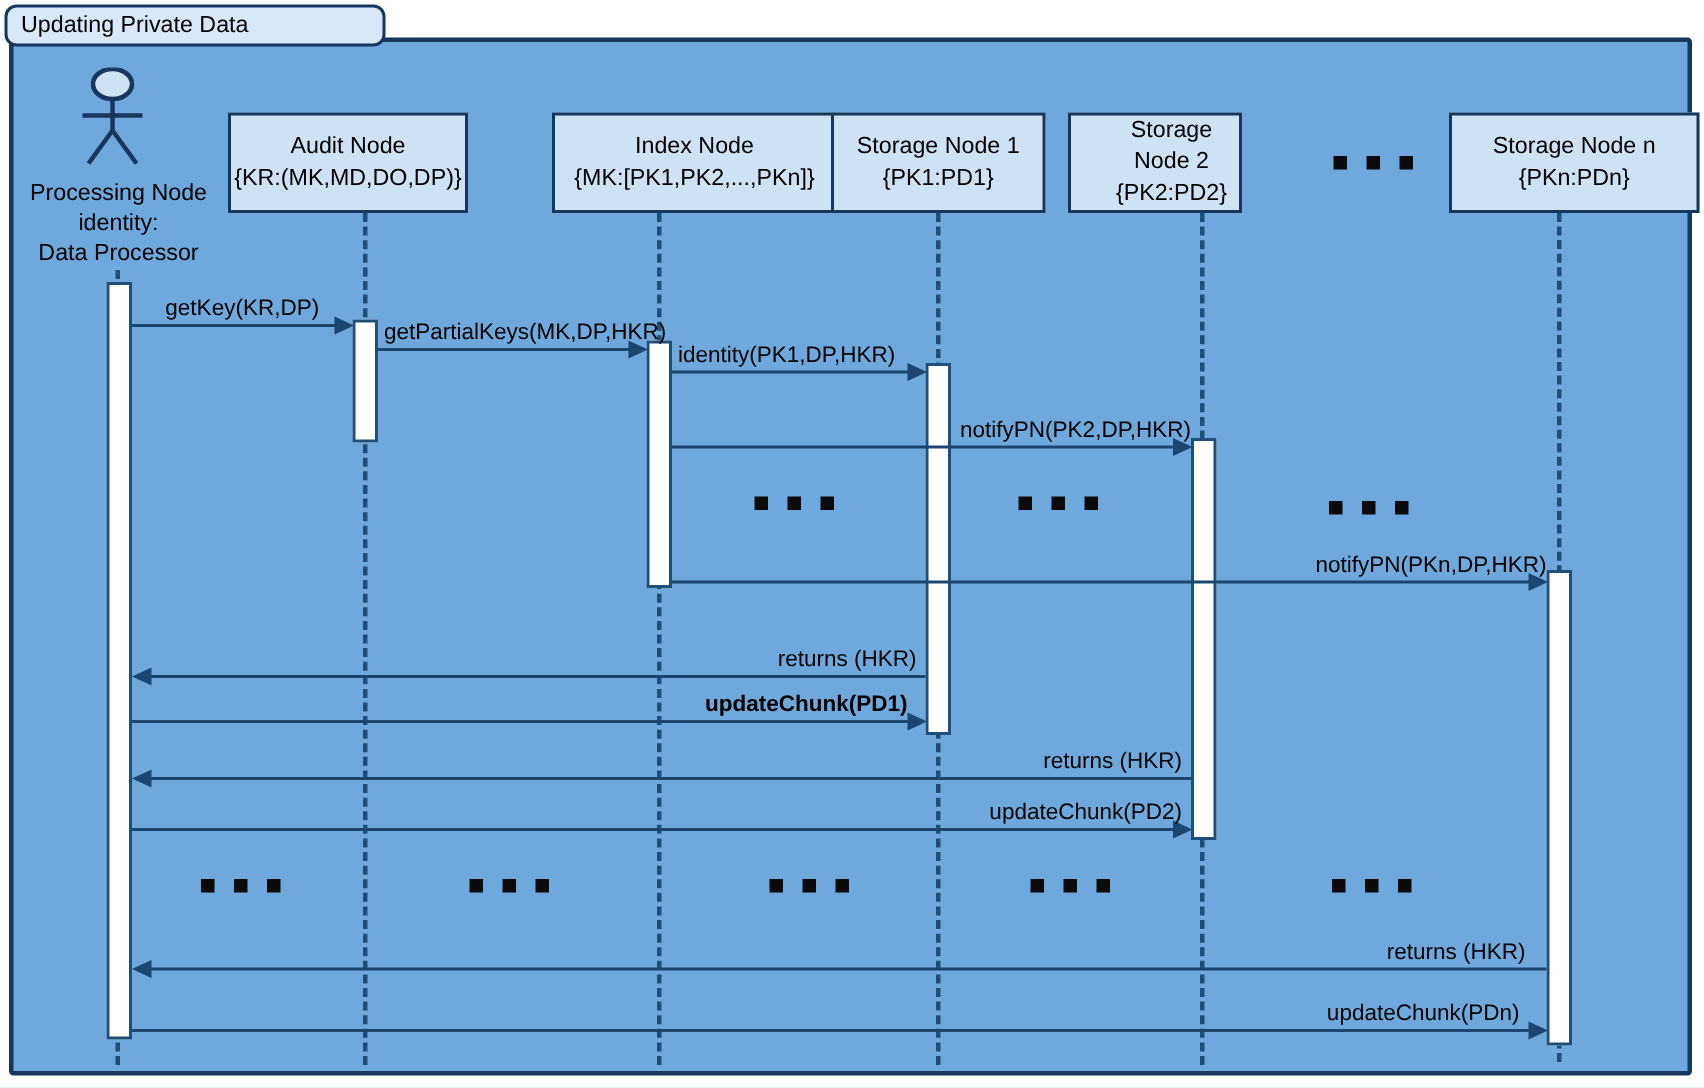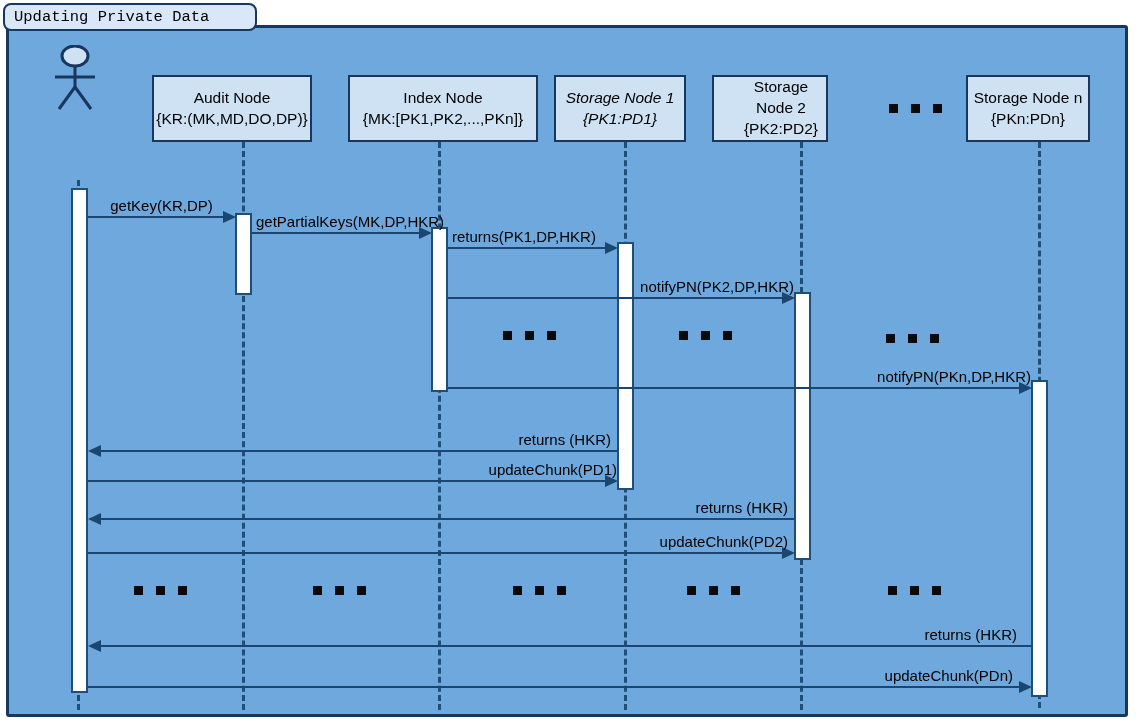--- a/index.html
+++ b/index.html
@@ -7,21 +7,21 @@
     position:relative;width:1136px;height:725px;background:#ffffff;
     font-family:"Liberation Sans",sans-serif;color:#000;overflow:hidden;
   }
   .frame{
     position:absolute;left:6px;top:25px;width:1122px;height:692px;
     background:#6fa8dc;border:3px solid #17375e;border-radius:3px;box-sizing:border-box;
   }
   .tab{
     position:absolute;left:3px;top:3px;width:254px;height:28px;
     background:#d9e8f8;border:2.5px solid #17375e;border-radius:8px;box-sizing:border-box;
-    display:flex;align-items:center;padding-left:9px;font-size:15.5px;z-index:7;font-family:Liberation Mono, monospace;
+    display:flex;align-items:center;padding-left:9px;font-size:15.5px;z-index:7;
   }
   .node{
     position:absolute;top:75px;height:67px;background:#cfe2f3;
     border:2.5px solid #17375e;box-sizing:border-box;z-index:2;
     display:flex;flex-direction:column;align-items:center;justify-content:center;
     text-align:center;font-size:15.5px;line-height:1.35;
   }
   .life{position:absolute;width:0;border-left:3px dashed #1f4e79;z-index:1;}
   .act{
     position:absolute;width:17px;background:#ffffff;
@@ -71,38 +71,43 @@
   <div class="life" style="left:1038px;top:142px;height:566px;"></div>
 
   <svg class="actor-svg" width="58" height="68" viewBox="0 0 58 68">
     <ellipse cx="29" cy="11" rx="13" ry="10" fill="#cfe2f3" stroke="#17375e" stroke-width="3"></ellipse>
     <line x1="29" y1="21" x2="29" y2="42" stroke="#17375e" stroke-width="3"></line>
     <line x1="9" y1="32" x2="49" y2="32" stroke="#17375e" stroke-width="3"></line>
     <line x1="29" y1="42" x2="13" y2="64" stroke="#17375e" stroke-width="3"></line>
     <line x1="29" y1="42" x2="45" y2="64" stroke="#17375e" stroke-width="3"></line>
   </svg>
 
+  <div class="actor-label">
+    <div>Processing Node</div>
+    <div>identity:</div>
+    <div>Data Processor</div>
+  </div>
 
   <div class="node" style="left:152px;width:160px;">
     <span>Audit Node</span>
     <span>{KR:(MK,MD,DO,DP)}</span>
   </div>
-  <div class="node" style="left:348px;width:190px;">
+  <div class="node" style="left:368px;width:190px;">
     <span>Index Node</span>
     <span>{MK:[PK1,PK2,...,PKn]}</span>
   </div>
-  <div class="node" style="left:554px;width:132px;font-style:italic;">
+  <div class="node" style="left:554px;width:143px;">
     <span>Storage Node 1</span>
     <span>{PK1:PD1}</span>
   </div>
   <div class="node" style="left:712px;width:116px;padding-left:22px;">
     <span>Storage Node 2</span>
     <span>{PK2:PD2}</span>
   </div>
-  <div class="node" style="left:966px;width:124px;">
+  <div class="node" style="left:966px;width:167px;">
     <span>Storage Node n</span>
     <span>{PKn:PDn}</span>
   </div>
 
   <div class="dots" style="left:889px;top:104px;">
       <i></i>
       <i></i>
       <i></i>
     </div>
 
@@ -121,21 +126,21 @@
 
   <div class="msg" style="left:252px;top:233px;width:179px;">
     <div class="shaft"></div>
     <div class="arr-r"></div>
     <div class="lbl lbl-l">getPartialKeys(MK,DP,HKR)</div>
   </div>
 
   <div class="msg" style="left:448px;top:248px;width:169px;">
     <div class="shaft"></div>
     <div class="arr-r"></div>
-    <div class="lbl lbl-l">returns(PK1,DP,HKR)</div>
+    <div class="lbl lbl-l">identity(PK1,DP,HKR)</div>
   </div>
 
   <div class="msg" style="left:448px;top:298px;width:346px;">
     <div class="shaft"></div>
     <div class="arr-r"></div>
     <div class="lbl lbl-r" style="right:0;">notifyPN(PK2,DP,HKR)</div>
   </div>
 
   <div class="msg" style="left:448px;top:388px;width:583px;">
     <div class="shaft"></div>
@@ -145,21 +150,21 @@
 
   <div class="msg to-left" style="left:89px;top:451px;width:528px;">
     <div class="shaft"></div>
     <div class="arr-l"></div>
     <div class="lbl lbl-r" style="right:6px;">returns (HKR)</div>
   </div>
 
   <div class="msg" style="left:88px;top:481px;width:529px;">
     <div class="shaft"></div>
     <div class="arr-r"></div>
-    <div class="lbl lbl-r" style="right:0;">updateChunk(PD1)</div>
+    <div class="lbl lbl-r" style="right:12px;font-weight:bold;">updateChunk(PD1)</div>
   </div>
 
   <div class="msg to-left" style="left:89px;top:519px;width:705px;">
     <div class="shaft"></div>
     <div class="arr-l"></div>
     <div class="lbl lbl-r" style="right:6px;">returns (HKR)</div>
   </div>
 
   <div class="msg" style="left:88px;top:553px;width:706px;">
     <div class="shaft"></div>

